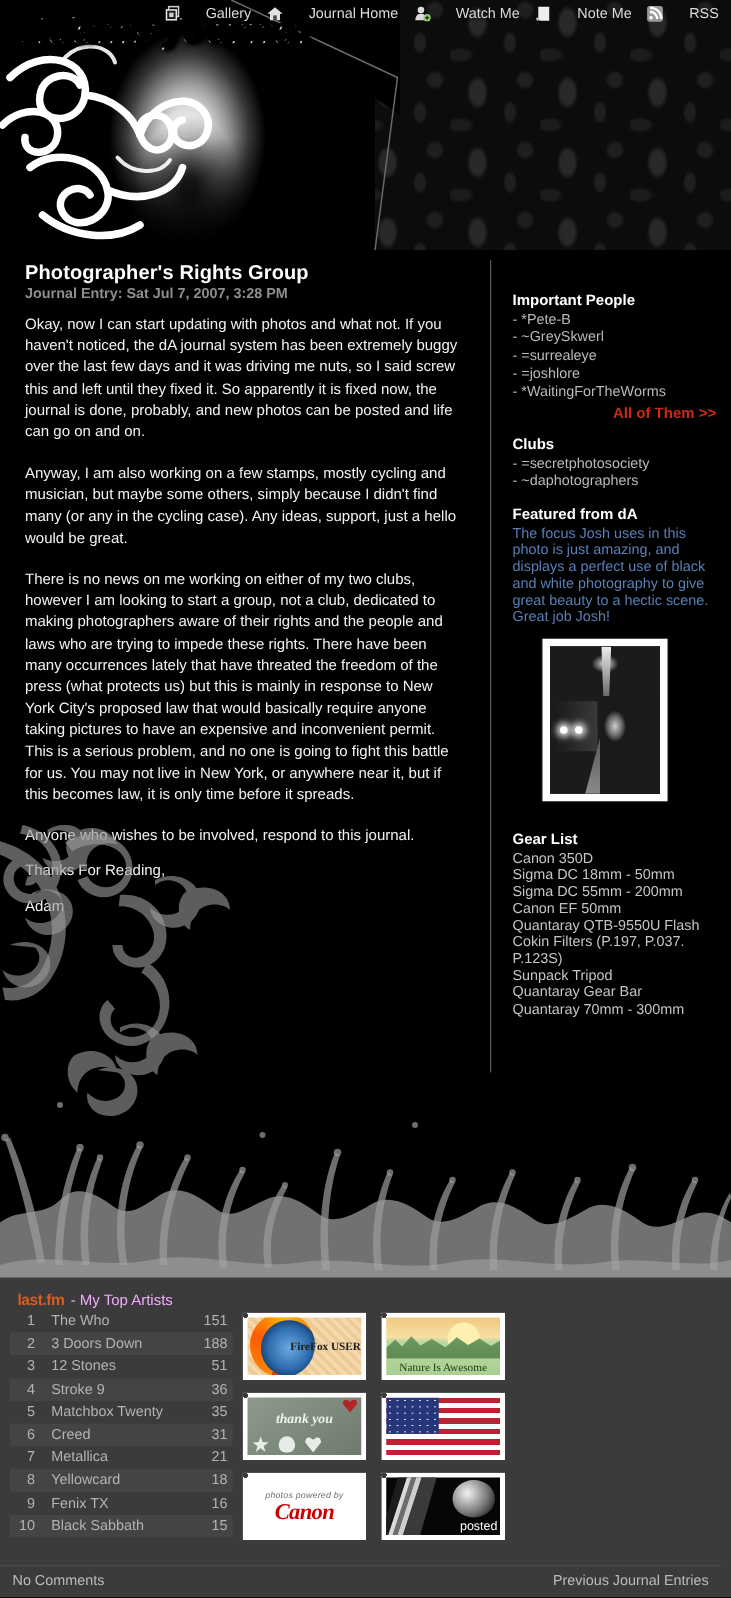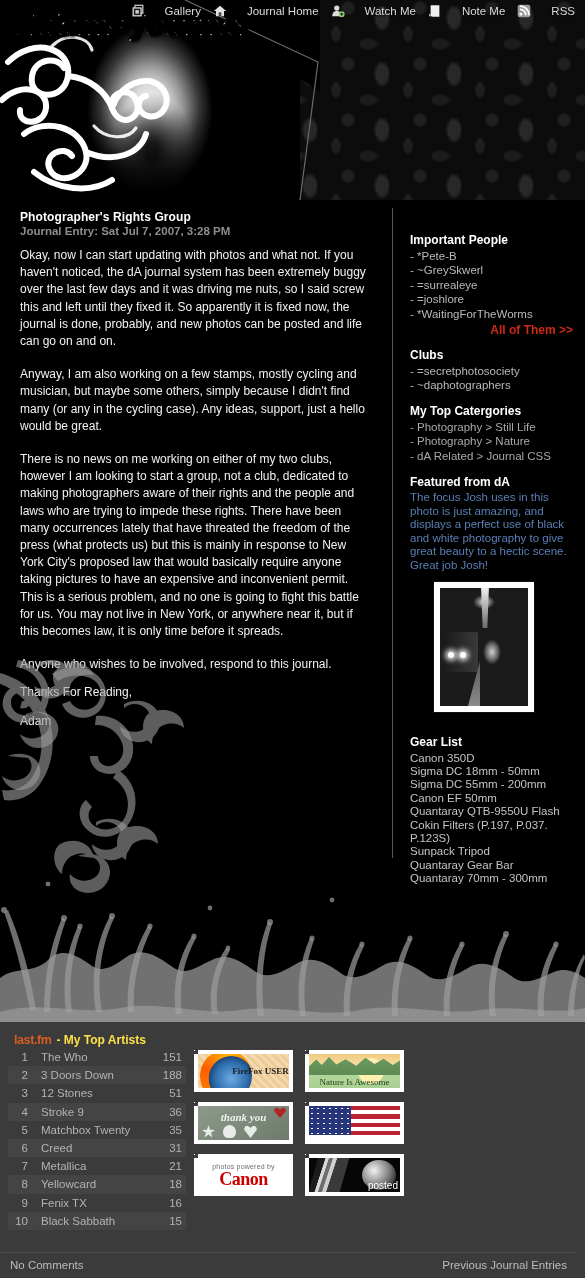--- a/index.html
+++ b/index.html
@@ -137,21 +137,21 @@
     background: #585858;
   }
 
   .article {
     position: absolute;
     left: 20px; top: 10px;
     width: 350px;
   }
   .article h1 {
     margin: 0;
-    font-size: 12px;
+    font-size: 16px;
     font-weight: bold;
     color: #fff;
     letter-spacing: .1px;
   }
   .article .subtitle {
     margin: 1px 0 10px 0;
     font-size: 11.5px;
     color: #8e8e8e;
     font-weight: bold;
   }
@@ -274,22 +274,22 @@
     position: absolute; left: 14px; top: 11px;
     display: flex; align-items: baseline; gap: 5px;
   }
   .lastfm-logo {
     color: #d85d20;
     font-weight: bold;
     font-size: 12.5px;
     letter-spacing: -0.4px;
   }
   .lastfm-title {
-    color: #fde047;
-    font-weight: bold;
+    color: #f0abfc;
+    font-weight: normal;
     font-size: 12px;
   }
   .artist-table {
     position: absolute;
     left: 8px; top: 26px;
     width: 178px;
     border-collapse: collapse;
     font-size: 11.5px;
   }
   .artist-table td {
@@ -304,21 +304,21 @@
   
   .stamps {
     position: absolute;
     left: 194px; top: 1050px;
     width: 210px;
     display: grid;
     grid-template-columns: 99px 99px;
     grid-gap: 10px 12px;
   }
   .stamp {
-    width: 99px; height: 42px;
+    width: 99px; height: 54px;
     background: #fff;
     padding: 4px;
     position: relative;
     filter: drop-shadow(0 0 0.5px rgba(0,0,0,.5));
     
     -webkit-mask-image:
       radial-gradient(circle 2.2px at 2.2px 2.2px, transparent 98%, #000 100%);
   }
   .stamp-perf {
     position: absolute; inset: 0;
@@ -372,21 +372,21 @@
   .ty-hrt { clip-path: polygon(50% 100%, 0 35%, 8% 12%, 28% 6%, 50% 22%, 72% 6%, 92% 12%, 100% 35%); }
   
   .s-flag .stamp-inner {
     background: repeating-linear-gradient(to bottom, #bb2233 0 4.2px, #ffffff 4.2px 8.4px);
   }
   .flag-union { position:absolute; left:0; top:0; width:42px; height:29px; background:#27357a; }
   .flag-stars { position:absolute; left:0; top:0; width:42px; height:29px;
     background-image: radial-gradient(circle 1px, #fff 60%, transparent 62%);
     background-size: 6px 5px; }
   
-  .s-canon .stamp-inner { background:#fff; flex-direction:column; justify-content:center; }
+  .s-canon .stamp-inner { background:#fff; flex-direction:column; justify-content:center;font-style:italic; }
   .canon-sub { color:#6e6e6e; font-size:7px; letter-spacing:.2px; font-weight:normal; }
   .canon-word { color:#cc0000; font-family:"Liberation Serif",serif; font-weight:bold; font-size:18px; line-height:18px; letter-spacing:-0.5px;}
   
   .s-iplay .stamp-inner { background:#060606; align-items:flex-end; justify-content:flex-end; }
   .gtr { position:absolute; left:2px; top:-10px; width:30px; height:74px;
     background: linear-gradient(92deg,#1c1c1c 0 22%, #d9d9d9 24% 32%, #6e6e6e 34% 44%, #cfcfcf 46% 56%, #3a3a3a 58% 100%);
     transform: rotate(16deg); }
   .gtr-body { position:absolute; right:4px; top:2px; width:34px; height:30px; border-radius:50%;
     background: radial-gradient(circle at 35% 35%, #f2f2f2, #777 55%, #141414 90%); }
   .s-iplay .stamp-label { color:#fff; font-size:10px; font-weight:normal; margin:0 2px 1px 0; }
@@ -520,26 +520,20 @@
         <div class="side-li">- *WaitingForTheWorms</div>
         <a class="all-of-them" href="#">All of Them &gt;&gt;</a>
       </div>
 
       <div class="side-block">
         <div class="side-head">Clubs</div>
         <div class="side-li">- =secretphotosociety</div>
         <div class="side-li">- ~daphotographers</div>
       </div>
 
-      <div class="side-block">
-        <div class="side-head">My Top Catergories</div>
-        <div class="side-li dim">- Photography &gt; Still Life</div>
-        <div class="side-li dim">- Photography &gt; Nature</div>
-        <div class="side-li dim">- dA Related &gt; Journal CSS</div>
-      </div>
 
       <div class="side-block">
         <div class="side-head">Featured from dA</div>
         <p class="featured-text">The focus Josh uses in this photo is just amazing, and displays a perfect use of black and white photography to give great beauty to a hectic scene. Great job Josh!</p>
         <div class="featured-photo-wrap">
           <div class="featured-photo">
             <div class="fp-ceiling"></div>
             <div class="fp-train"></div>
             <div class="fp-light1"></div>
             <div class="fp-light2"></div>

